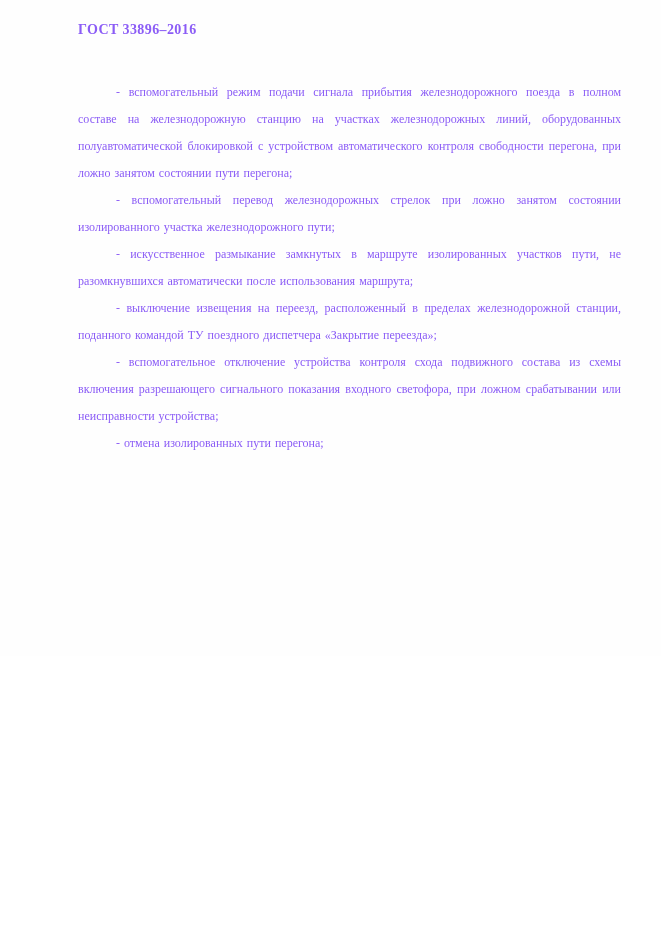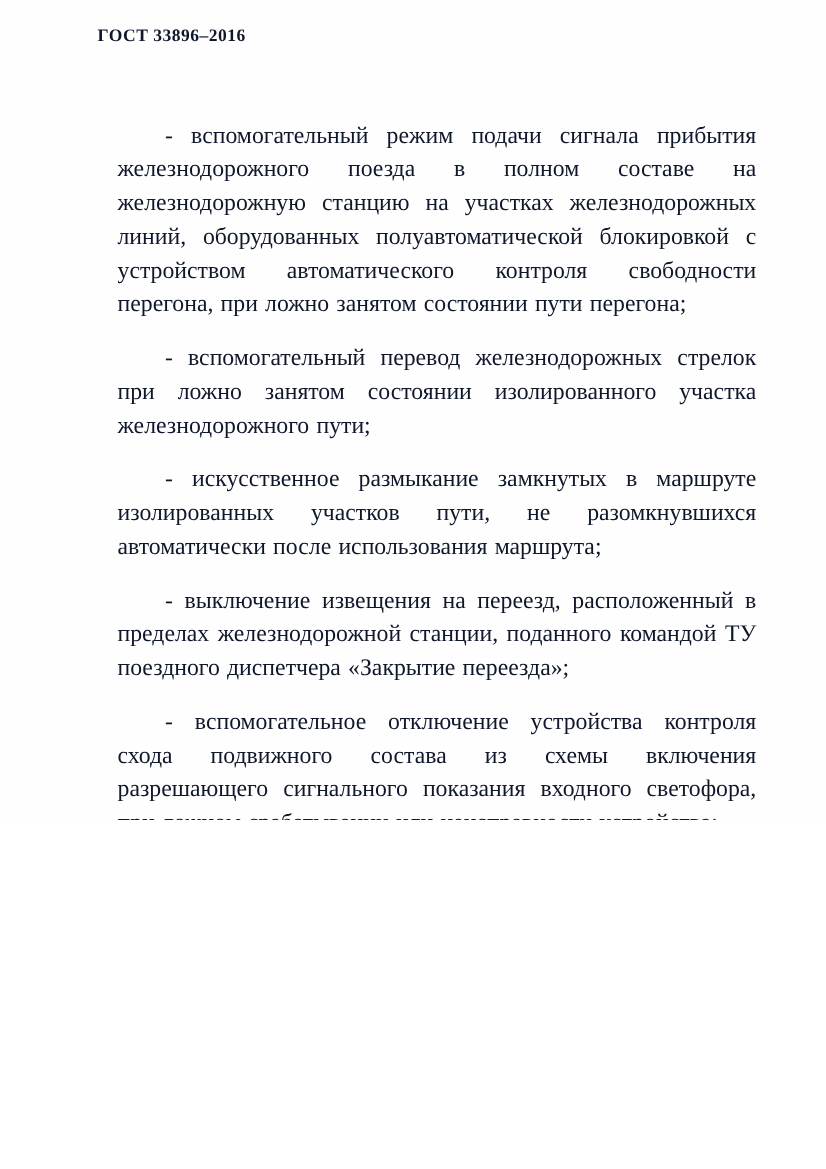--- a/index.html
+++ b/index.html
@@ -6,42 +6,42 @@
     margin: 0;
     padding: 0;
     background: #ffffff;
   }
   .page {
     position: relative;
     width: 661px;
     height: 656px;
     background: #fefefe;
     font-family: "Liberation Serif", "DejaVu Serif", serif;
-    color: #0f172a;
+    color: #8b5cf6;
     overflow: hidden;
   }
   .doc-header {
     position: absolute;
     left: 78px;
     top: 22px;
     font-size: 14px;
     font-weight: bold;
     letter-spacing: 0.4px;
     white-space: nowrap;
   }
   .doc-body {
     position: absolute;
     left: 78px;
     top: 79px;
     width: 543px;
   }
   .doc-body p {
-    margin: 16px;
+    margin: 0;
     padding: 0;
-    font-size: 19px;
+    font-size: 12px;
     line-height: 27px;
     text-align: justify;
     text-indent: 38px;
     word-spacing: 1px;
   }
   .doc-footer {
     position: absolute;
     left: 78px;
     top: 890px;
     font-size: 12px;

